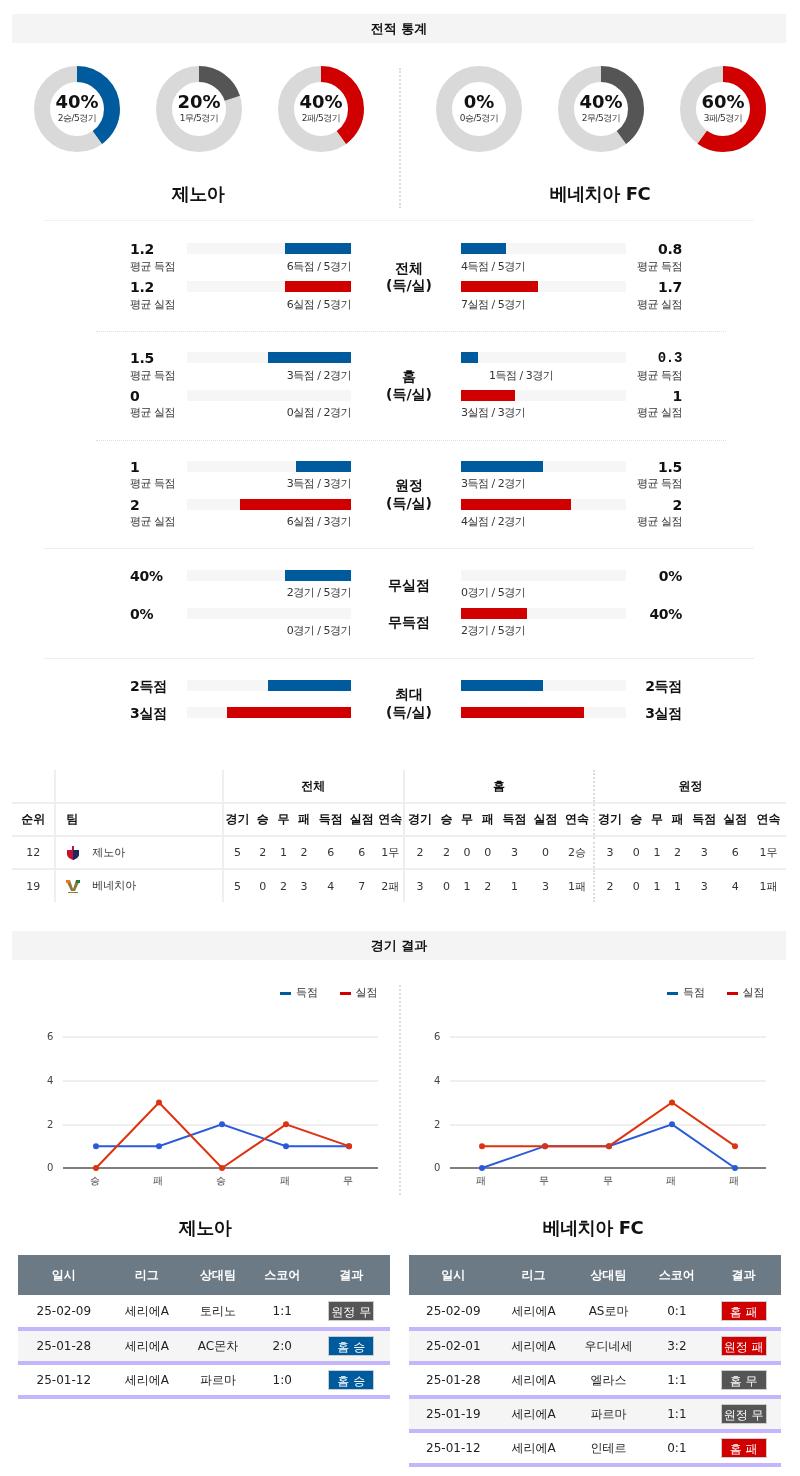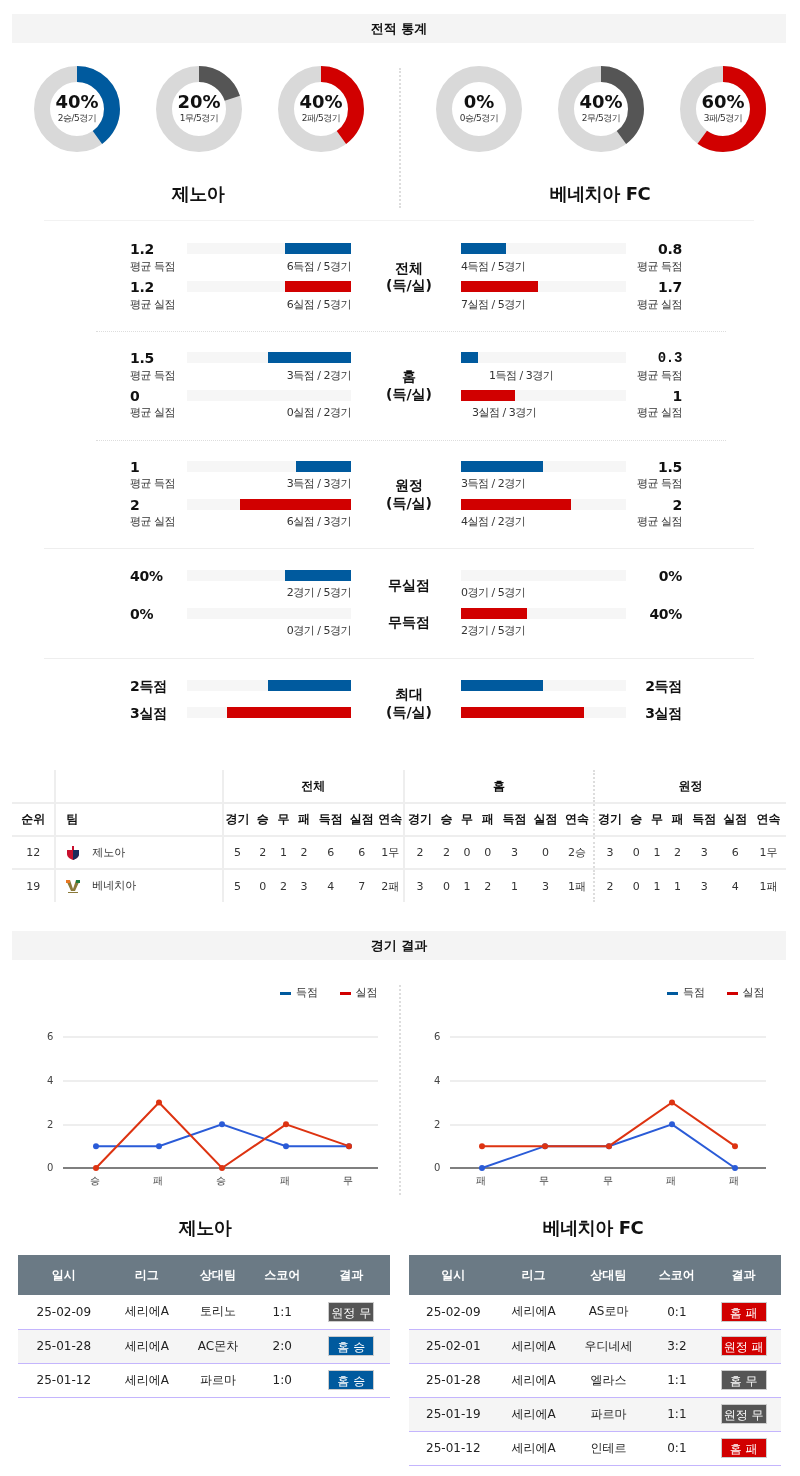--- a/index.html
+++ b/index.html
@@ -29,21 +29,21 @@
   table.standings tr.row:last-child td { border-bottom: none; }
   .sep-l { border-left: 2px solid #eee; }
   .sep-d { border-left: 2px dotted #ddd; }
   .team-cell { text-align: left !important; padding-left: 10px !important; }
   .crest { display: inline-block; width: 14px; height: 16px; vertical-align: middle; margin-right: 12px; }
   .legend { position: absolute; font-size: 11px; color: #333; }
   .legend .sw { display: inline-block; width: 11px; height: 3px; vertical-align: middle; margin-right: 5px; }
   .axis-lbl { position: absolute; font-size: 10px; color: #444; }
   table.results { position: absolute; border-collapse: collapse; font-size: 12px; width: 372px; }
   table.results th { background: #6b7a85; color: #fff; font-weight: bold; height: 40px; font-size: 12px; }
-  table.results td { text-align: center; height: 34px; color: #222; border-bottom: 1px solid #c4b5fd; }
+  table.results td { text-align: center; height: 34px; color: #222; border-bottom: 4px solid #c4b5fd; }
   table.results tr:nth-child(even) td { background: #f5f5f5; }
   .badge { display: inline-block; width: 46px; height: 20px; line-height: 20px; color: #fff; font-size: 12px; text-align: center; border: 1px solid #ccc; }
   .b-loss { background: #d10000; }
   .b-win { background: #005a9e; }
   .b-draw { background: #555; }
 </style>
 </head>
 <body>
 
 <div class="section-header" style="top:14px;">전적 통계</div>
@@ -147,21 +147,21 @@
   <div class="center-lbl" style="left:369px; top:368px;">홈</div>
   <div class="center-lbl" style="left:369px; top:386px;">(득/실)</div>
 
   <div class="track" style="left:461px; top:352px; width:165px;"></div>
   <div class="bar blue" style="left:461px; top:352px; width:17px;"></div>
   <div class="smlbl" style="left:461px; top:369px;margin-left:28px;">1득점 / 3경기</div>
   <div class="bigval" style="left:582px; width:100px; text-align:right; top:350px;font-family:Liberation Mono, monospace;">0.3</div>
   <div class="smlbl" style="left:582px; width:100px; text-align:right; top:369px;">평균 득점</div>
   <div class="track" style="left:461px; top:390px; width:165px;"></div>
   <div class="bar red" style="left:461px; top:390px; width:54px;"></div>
-  <div class="smlbl" style="left:472px; top:406px;">3실점 / 3경기</div>
+  <div class="smlbl" style="left:461px; top:406px;">3실점 / 3경기</div>
   <div class="bigval" style="left:582px; width:100px; text-align:right; top:388px;">1</div>
   <div class="smlbl" style="left:582px; width:100px; text-align:right; top:406px;">평균 실점</div>
 </div>
 
 <div class="hdots" style="left:96px; width:630px; top:440px;"></div>
 
 <div>
   <div class="bigval" style="left:130px; top:459px;">1</div>
   <div class="smlbl" style="left:130px; top:477px;">평균 득점</div>
   <div class="track" style="left:187px; top:461px; width:164px;"></div>

